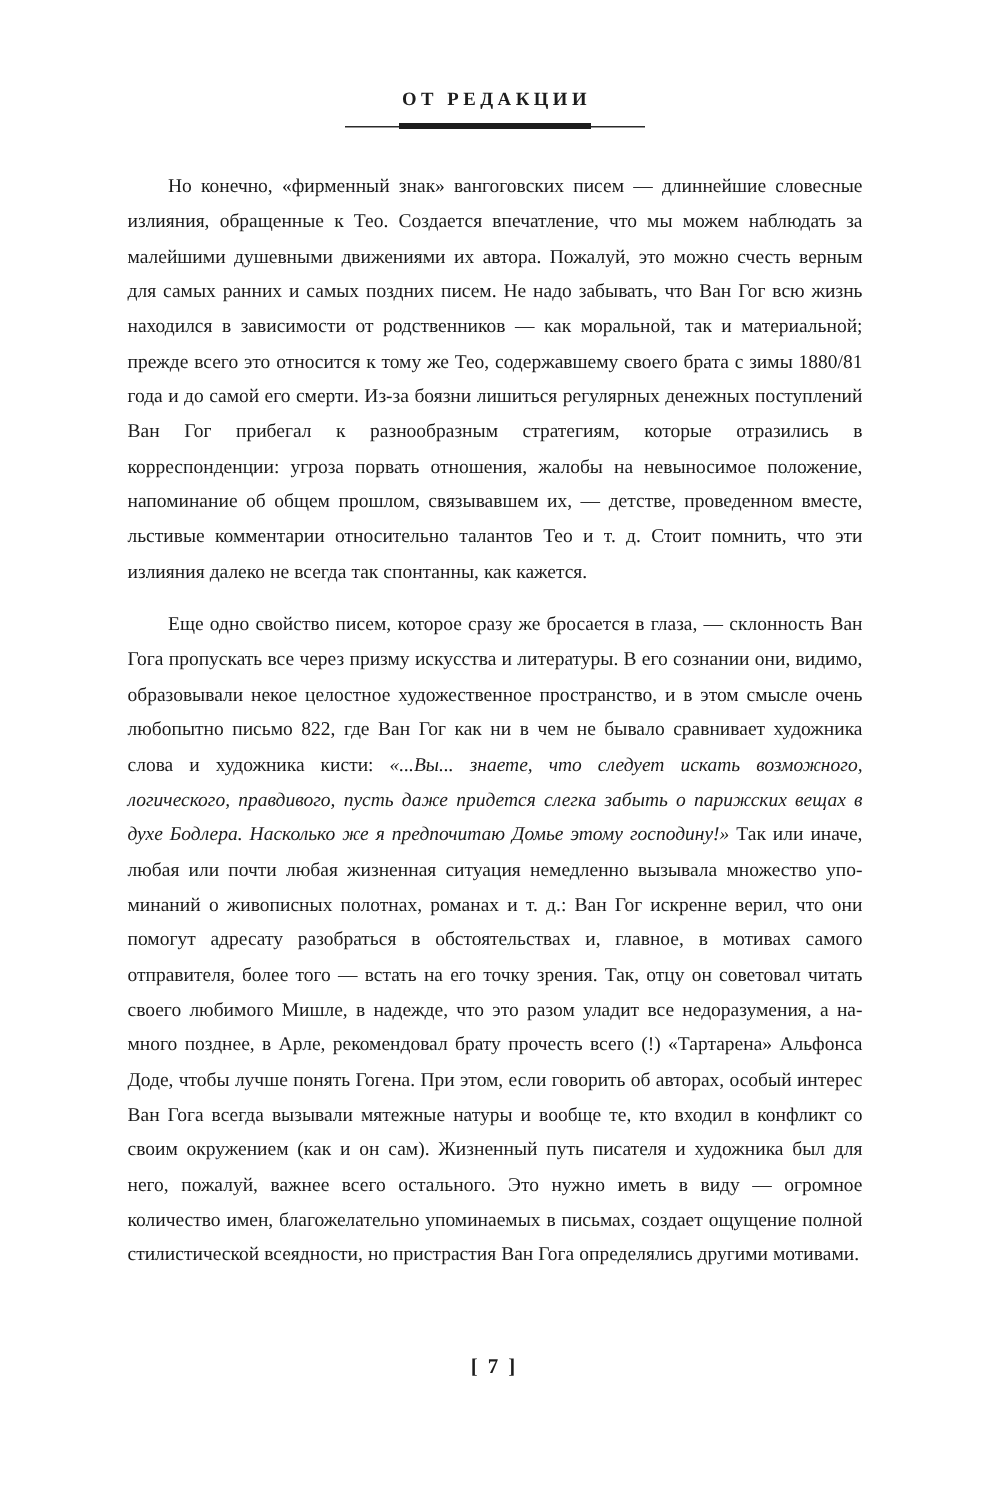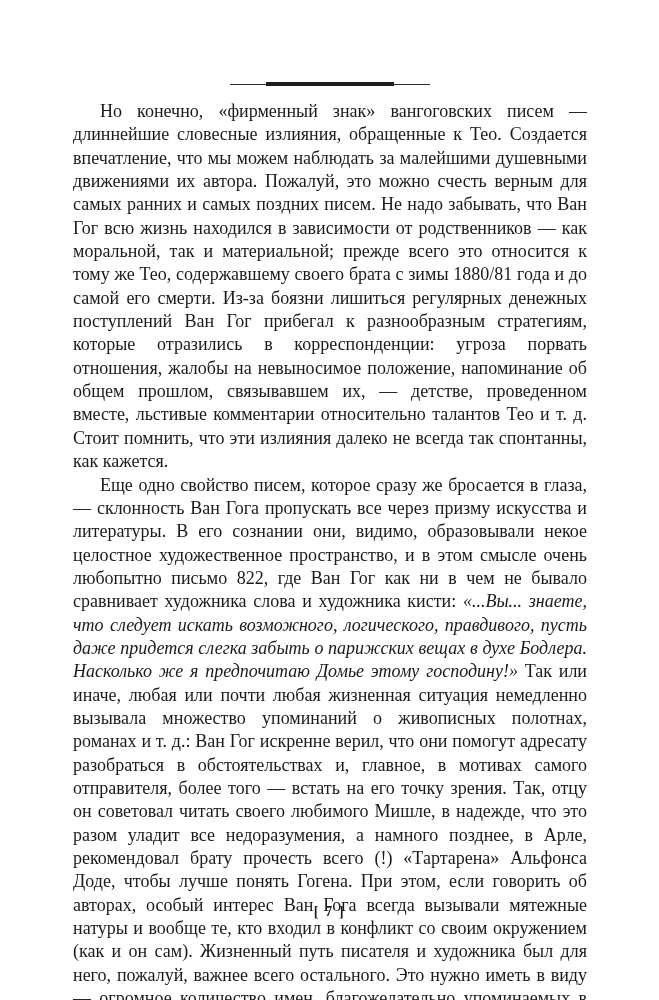--- a/index.html
+++ b/index.html
@@ -76,24 +76,24 @@
   }
 
   
   .textblock {
     position: absolute;
     left: 73px;
     top: 100px;
     width: 514px;
   }
   p.para {
-    margin: 0;
+    margin: 12px;
     text-align: justify;
     text-justify: inter-word;
-    font-size: 18px;
+    font-size: 13px;
     line-height: 23.35px;
     text-indent: 27px;
     color: #1a1a1a;
     hyphens: manual;
     -webkit-hyphens: manual;
     word-spacing: 0.1px;
   }
   p.para + p.para {
     margin-top: 0;
   }
@@ -116,20 +116,23 @@
     letter-spacing: 1.6px;
     color: #1d1d1d;
     line-height: 1;
   }
 </style>
 </head>
 <body>
 
 <div class="page">
 
+  <div class="running-head">
+    <span class="running-head-text">ОТ РЕДАКЦИИ</span>
+  </div>
 
   <div class="ornament">
     <div class="ornament-inner">
       <div class="ornament-thin"></div>
       <div class="ornament-thick"></div>
     </div>
   </div>
 
   <div class="textblock">
     <p class="para">

